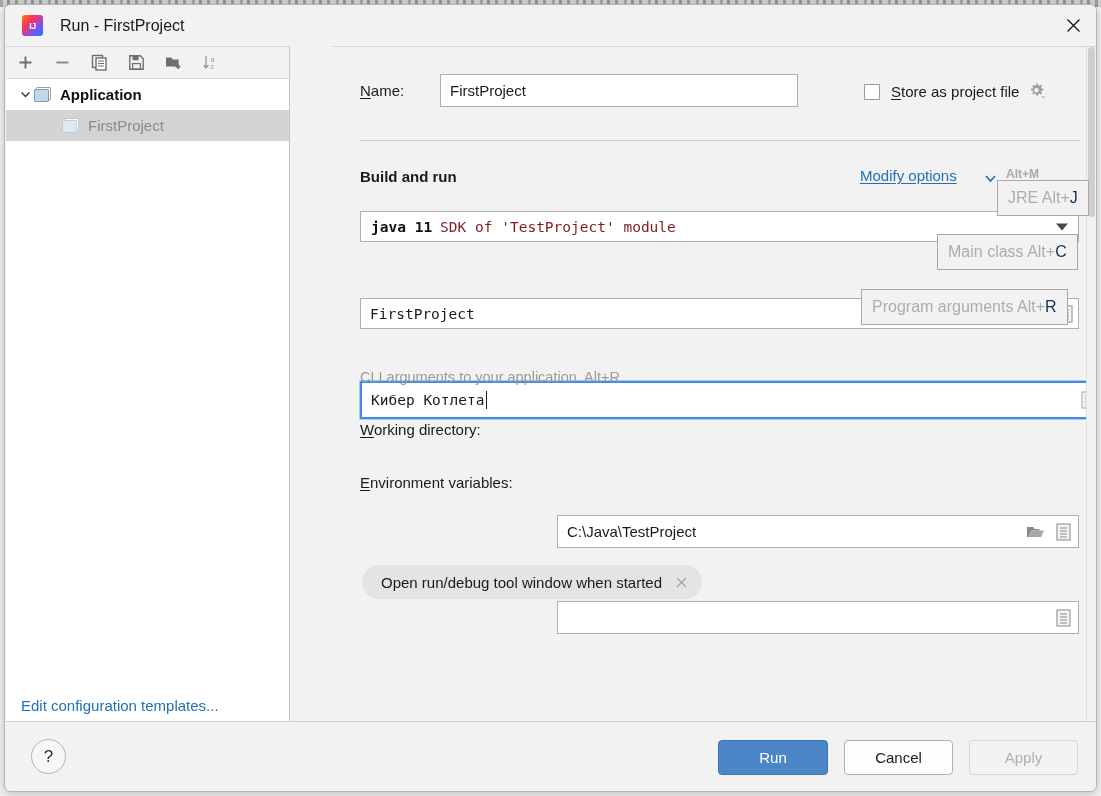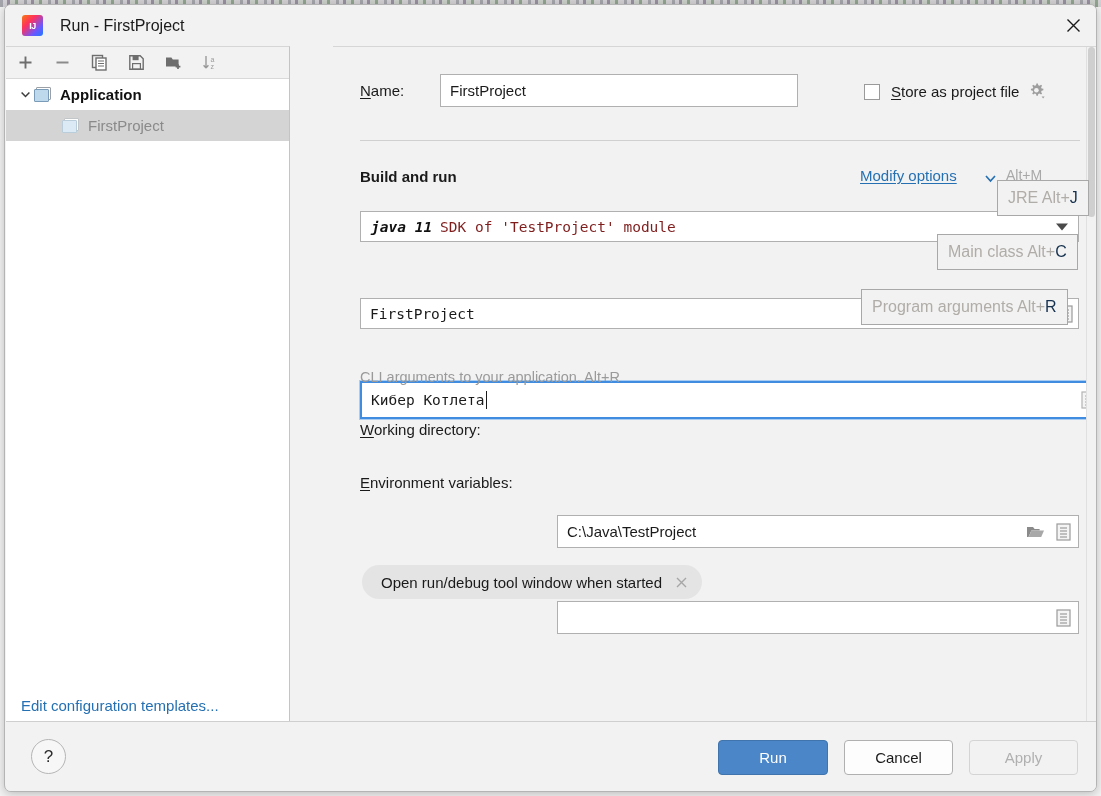--- a/index.html
+++ b/index.html
@@ -227,39 +227,39 @@
     font-size: 15px; color: #2470b3;
     text-decoration: underline; text-underline-offset: 2px;
     cursor: pointer; white-space: nowrap;
   }
   .modify-chevron {
     position: absolute;
     color: #2470b3; cursor: pointer;
   }
   .alt-hint {
     position: absolute;
-    font-size: 14px; color: #a8a8a8; white-space: nowrap;
+    font-size: 12px; color: #a8a8a8; white-space: nowrap; font-weight: bold;
   }
 
   .hint-text {
     position: absolute;
     font-size: 14.5px; color: #9a9a9a; white-space: nowrap;
   }
 
   .sdk-combo {
     position: absolute;
     background: #fff;
     border: 1px solid #b0b0b0;
     box-sizing: border-box;
     display: flex; align-items: center;
     padding-left: 10px;
     font-family: "DejaVu Sans Mono", monospace;
     font-size: 14.5px;
   }
-  .sdk-bold { color: #111; font-weight: bold; font-style: italic; }
+  .sdk-bold { color: #111; font-weight: bold; }
   .sdk-gray { color: #7f1d1d; margin-left: 8px; }
   .combo-arrow {
     position: absolute; right: 10px; top: 50%;
     transform: translateY(-50%);
     width: 0; height: 0;
     border-left: 6px solid transparent;
     border-right: 6px solid transparent;
     border-top: 7px solid #4a4a4a;
     cursor: pointer;
   }

